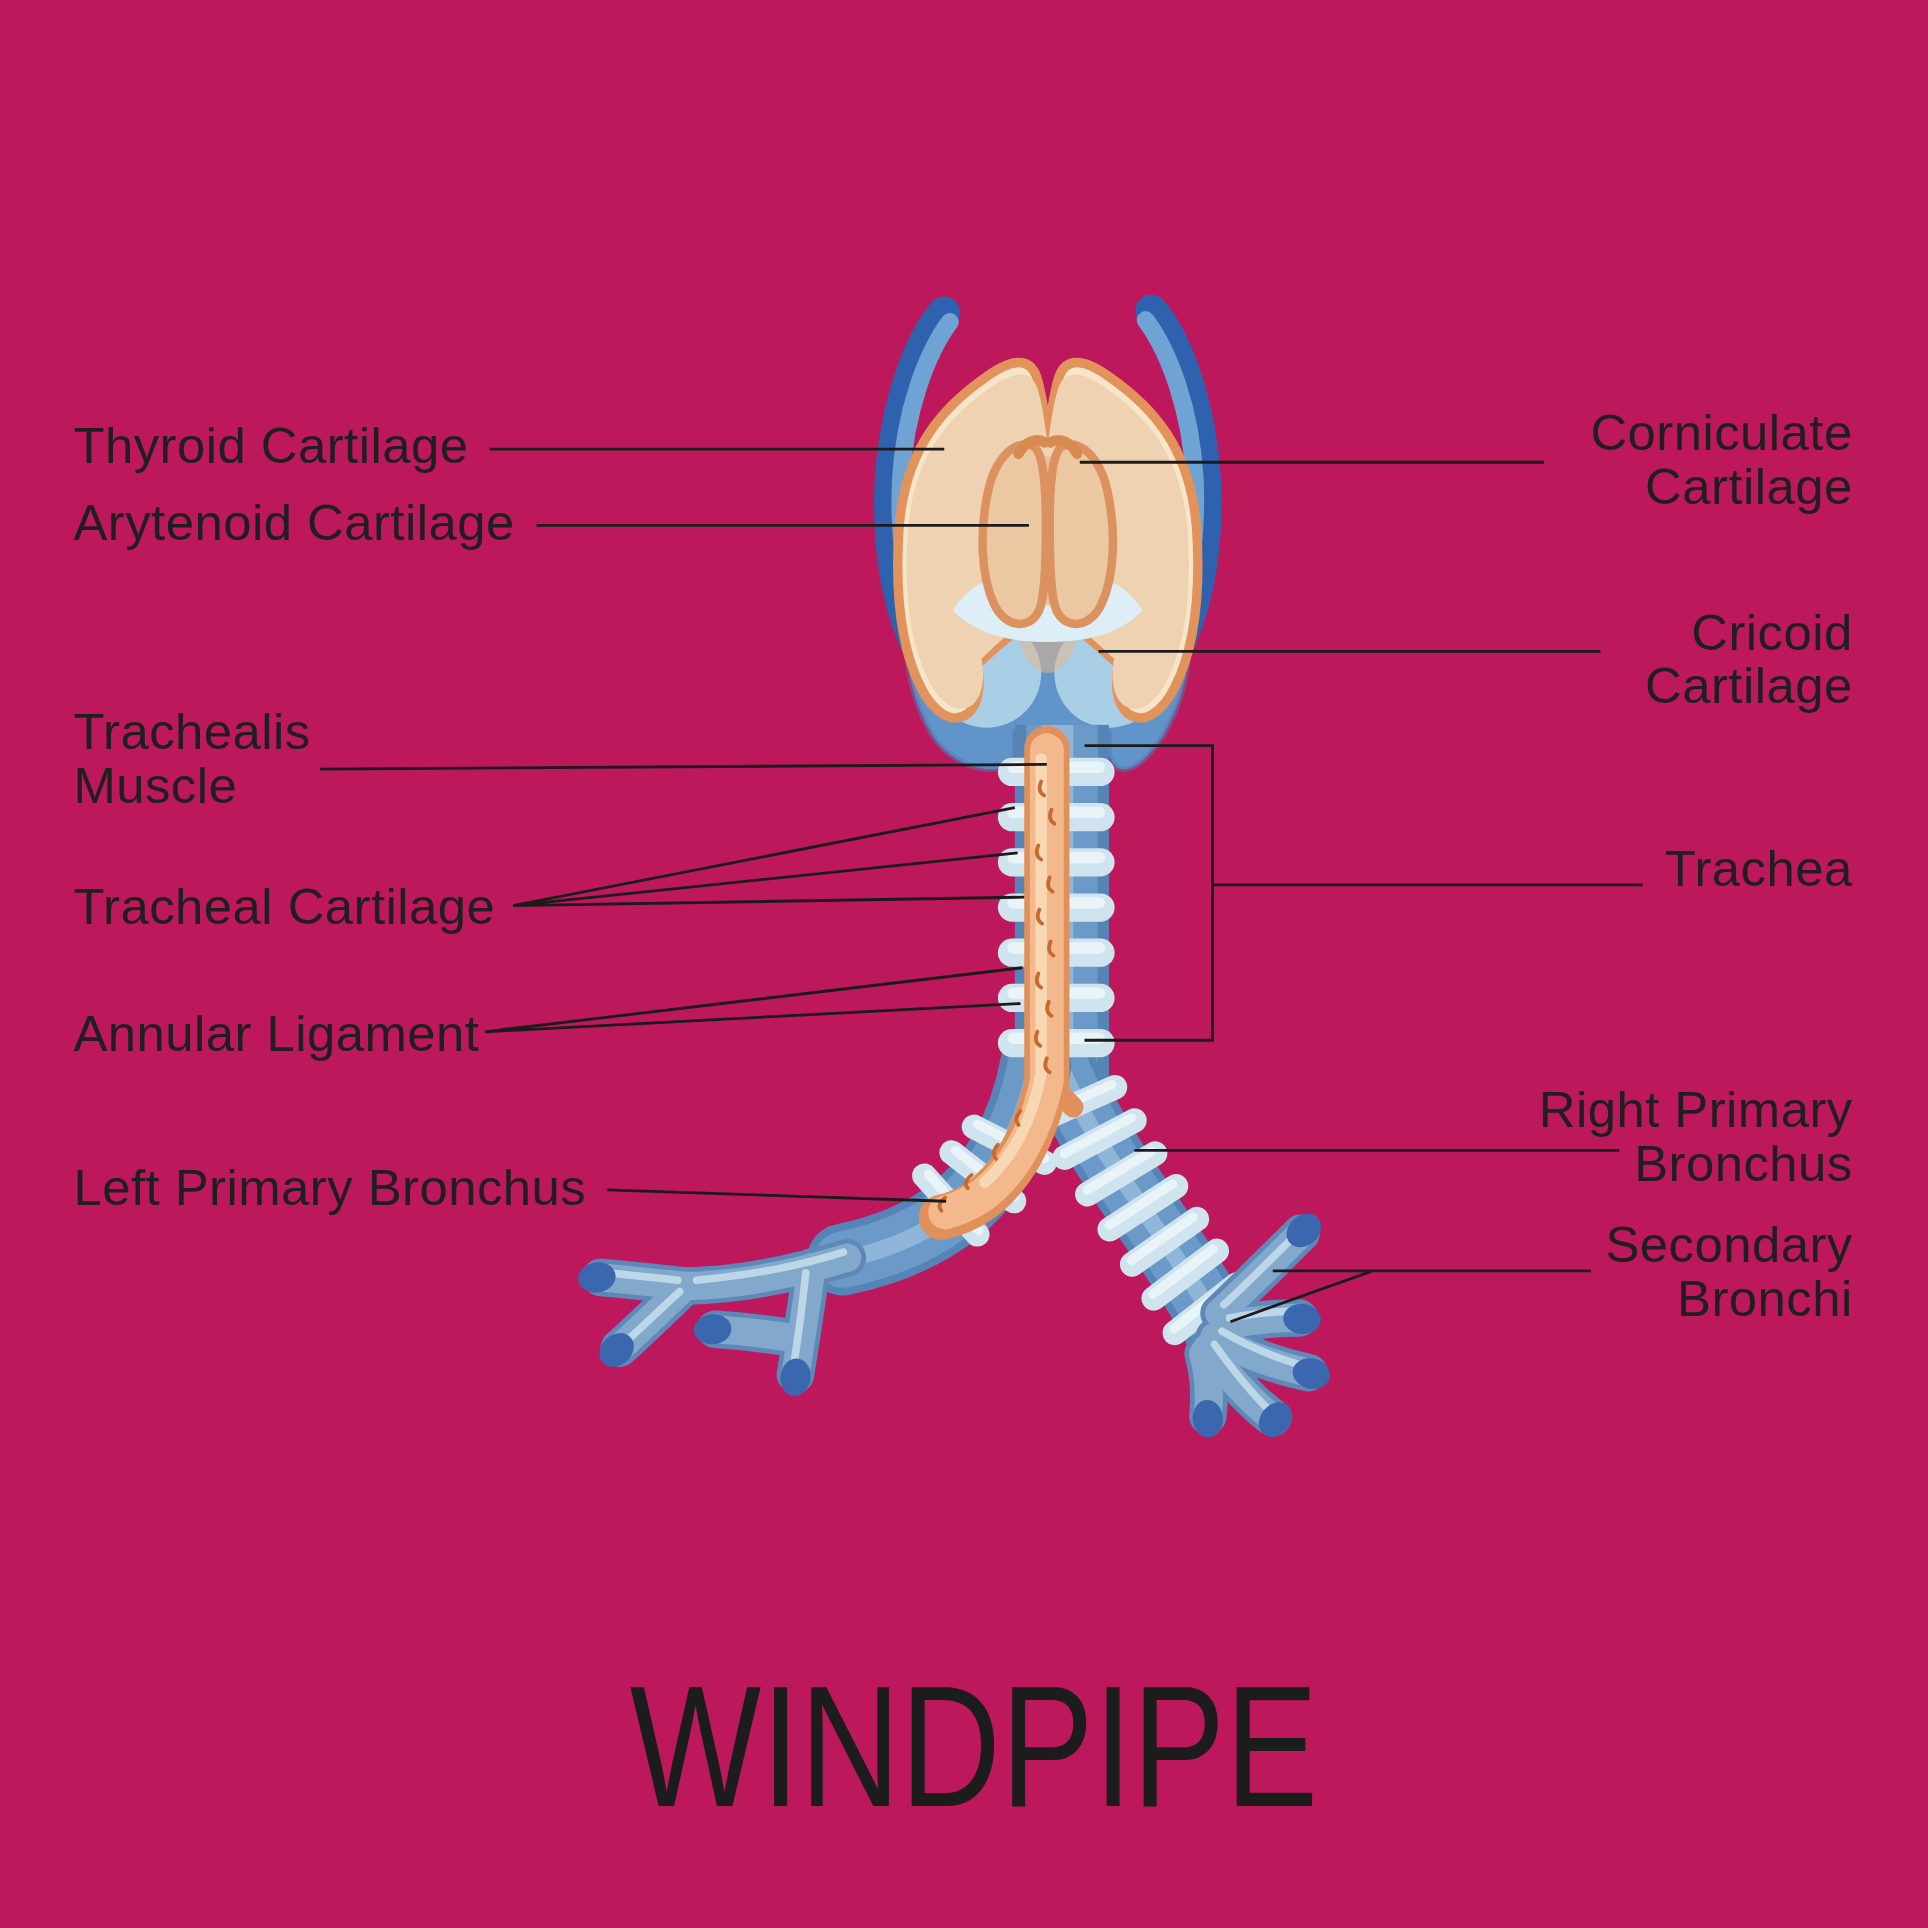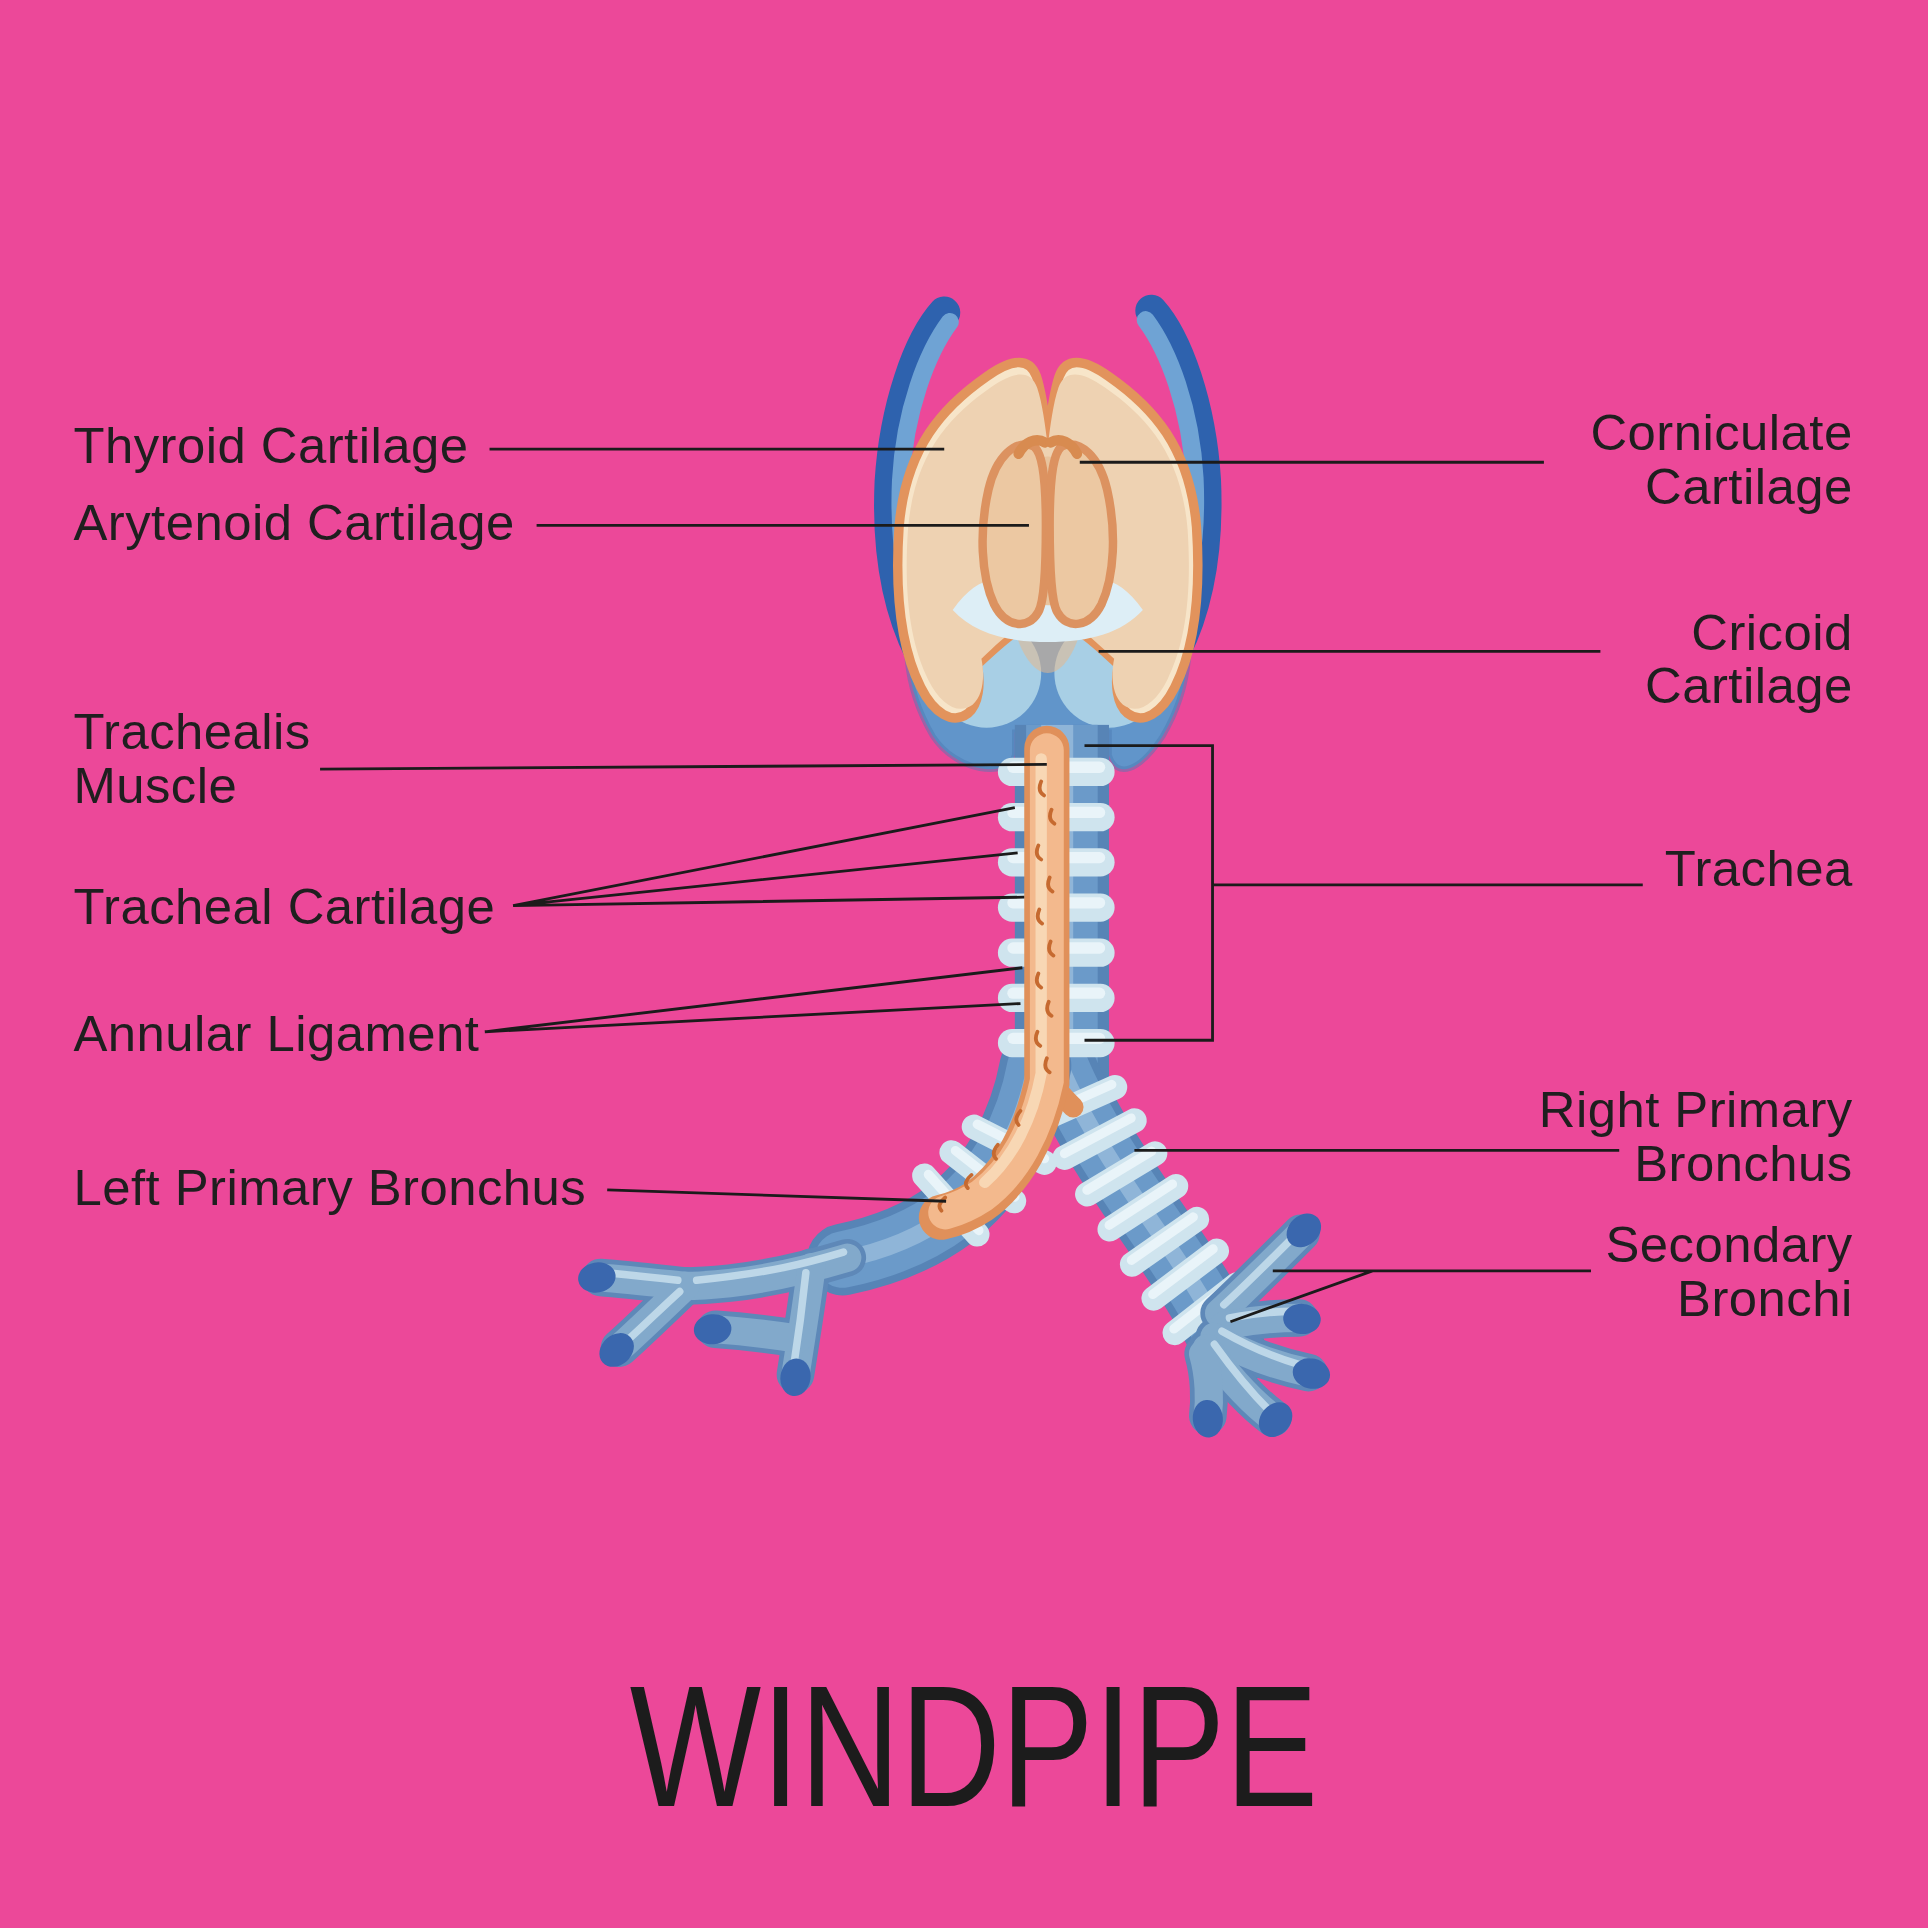--- a/index.html
+++ b/index.html
@@ -1,16 +1,16 @@
 <!DOCTYPE html>
 <html style="font-size:15px"><head>
 <meta charset="utf-8">
 <style>
   html,body{margin:0;padding:0;background:#ffffff;}
-  .stage{position:relative;width:1928px;height:1928px;background:#ec4899;overflow:hidden;}
+  .stage{position:relative;width:1928px;height:1928px;background:#be185d;overflow:hidden;}
   svg{position:absolute;inset:0;}
   text{font-family:"Liberation Sans",sans-serif;fill:#1f1f1f;letter-spacing:.5px;}
   .lbl{font-size:54px;}
   .ttl{font-size:184px;fill:#1c1c1c;letter-spacing:0;}
   .leader{stroke:#1b1b1b;stroke-width:3;fill:none;}
 </style>
 </head>
 <body>
 
 <div class="stage">

